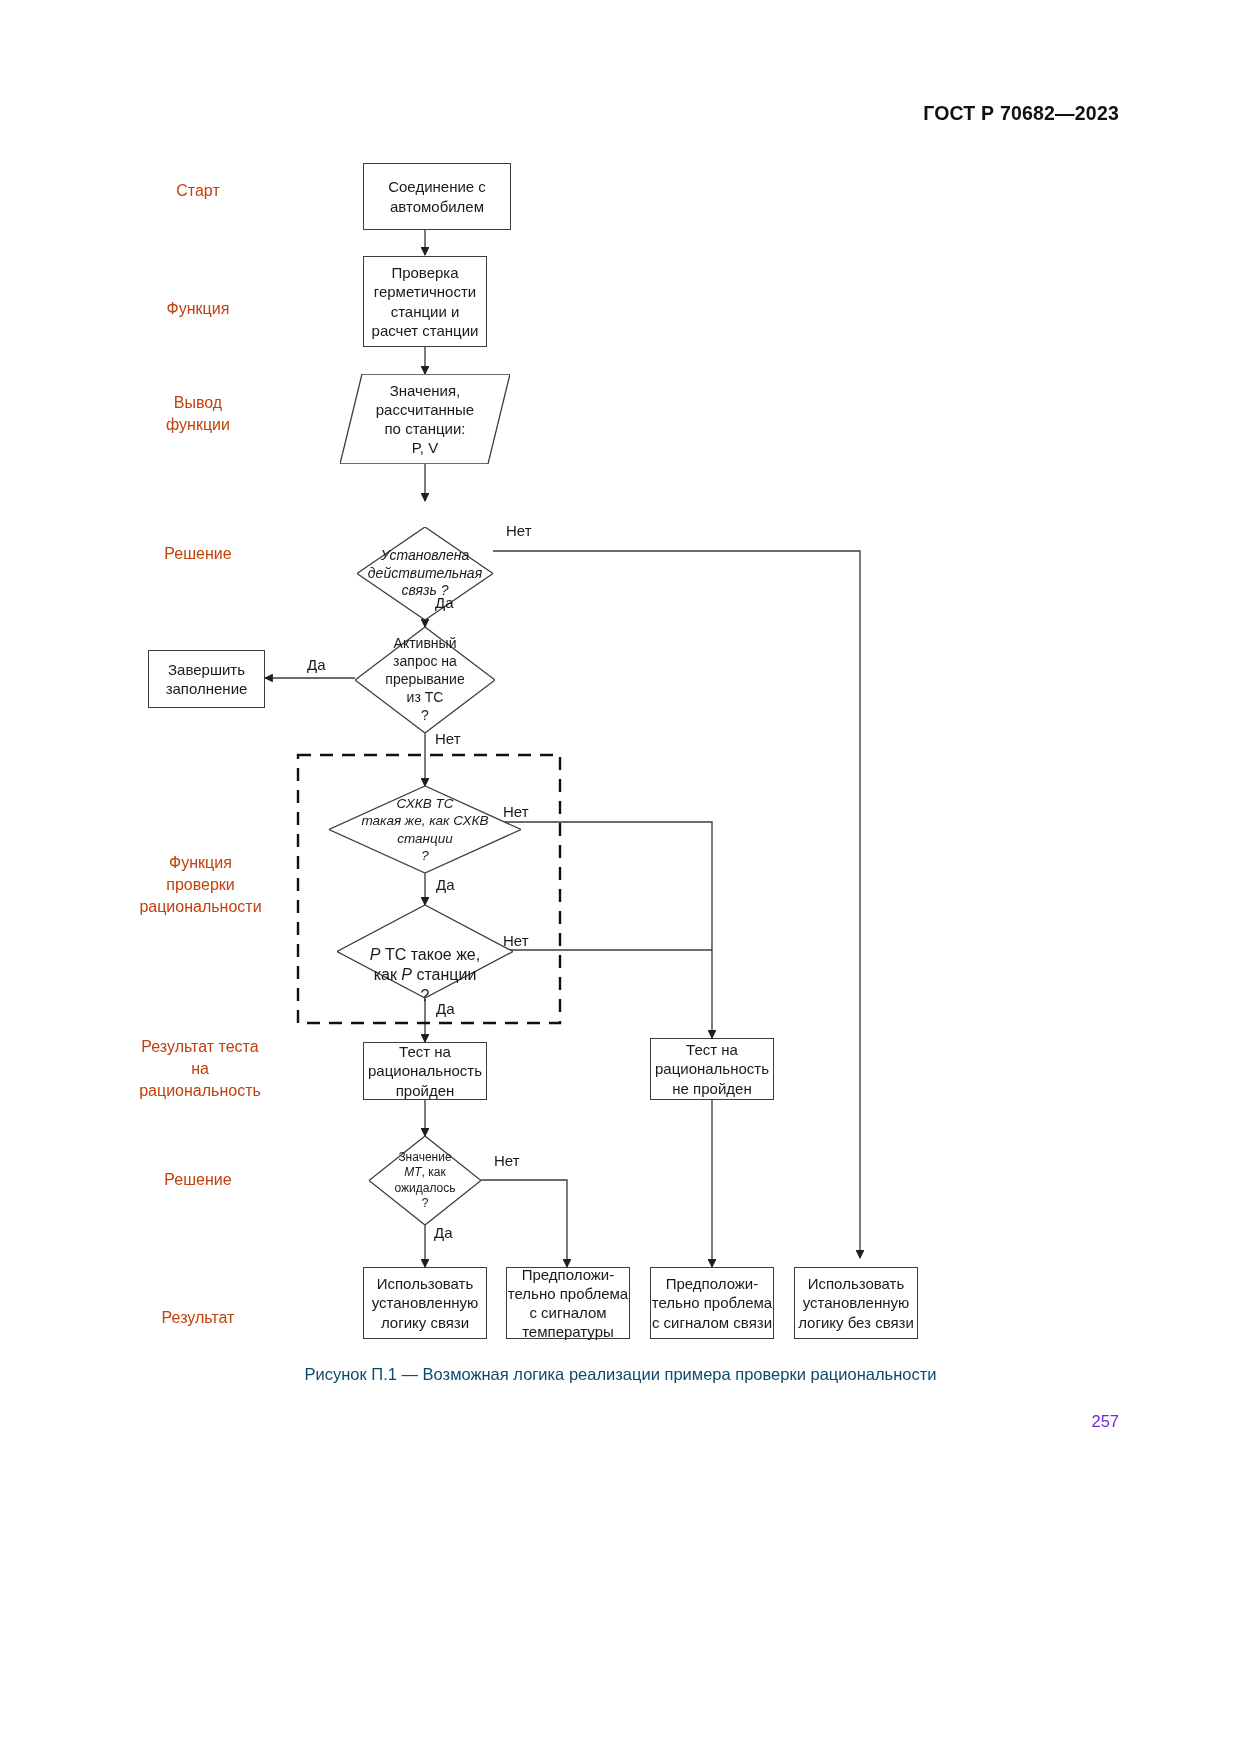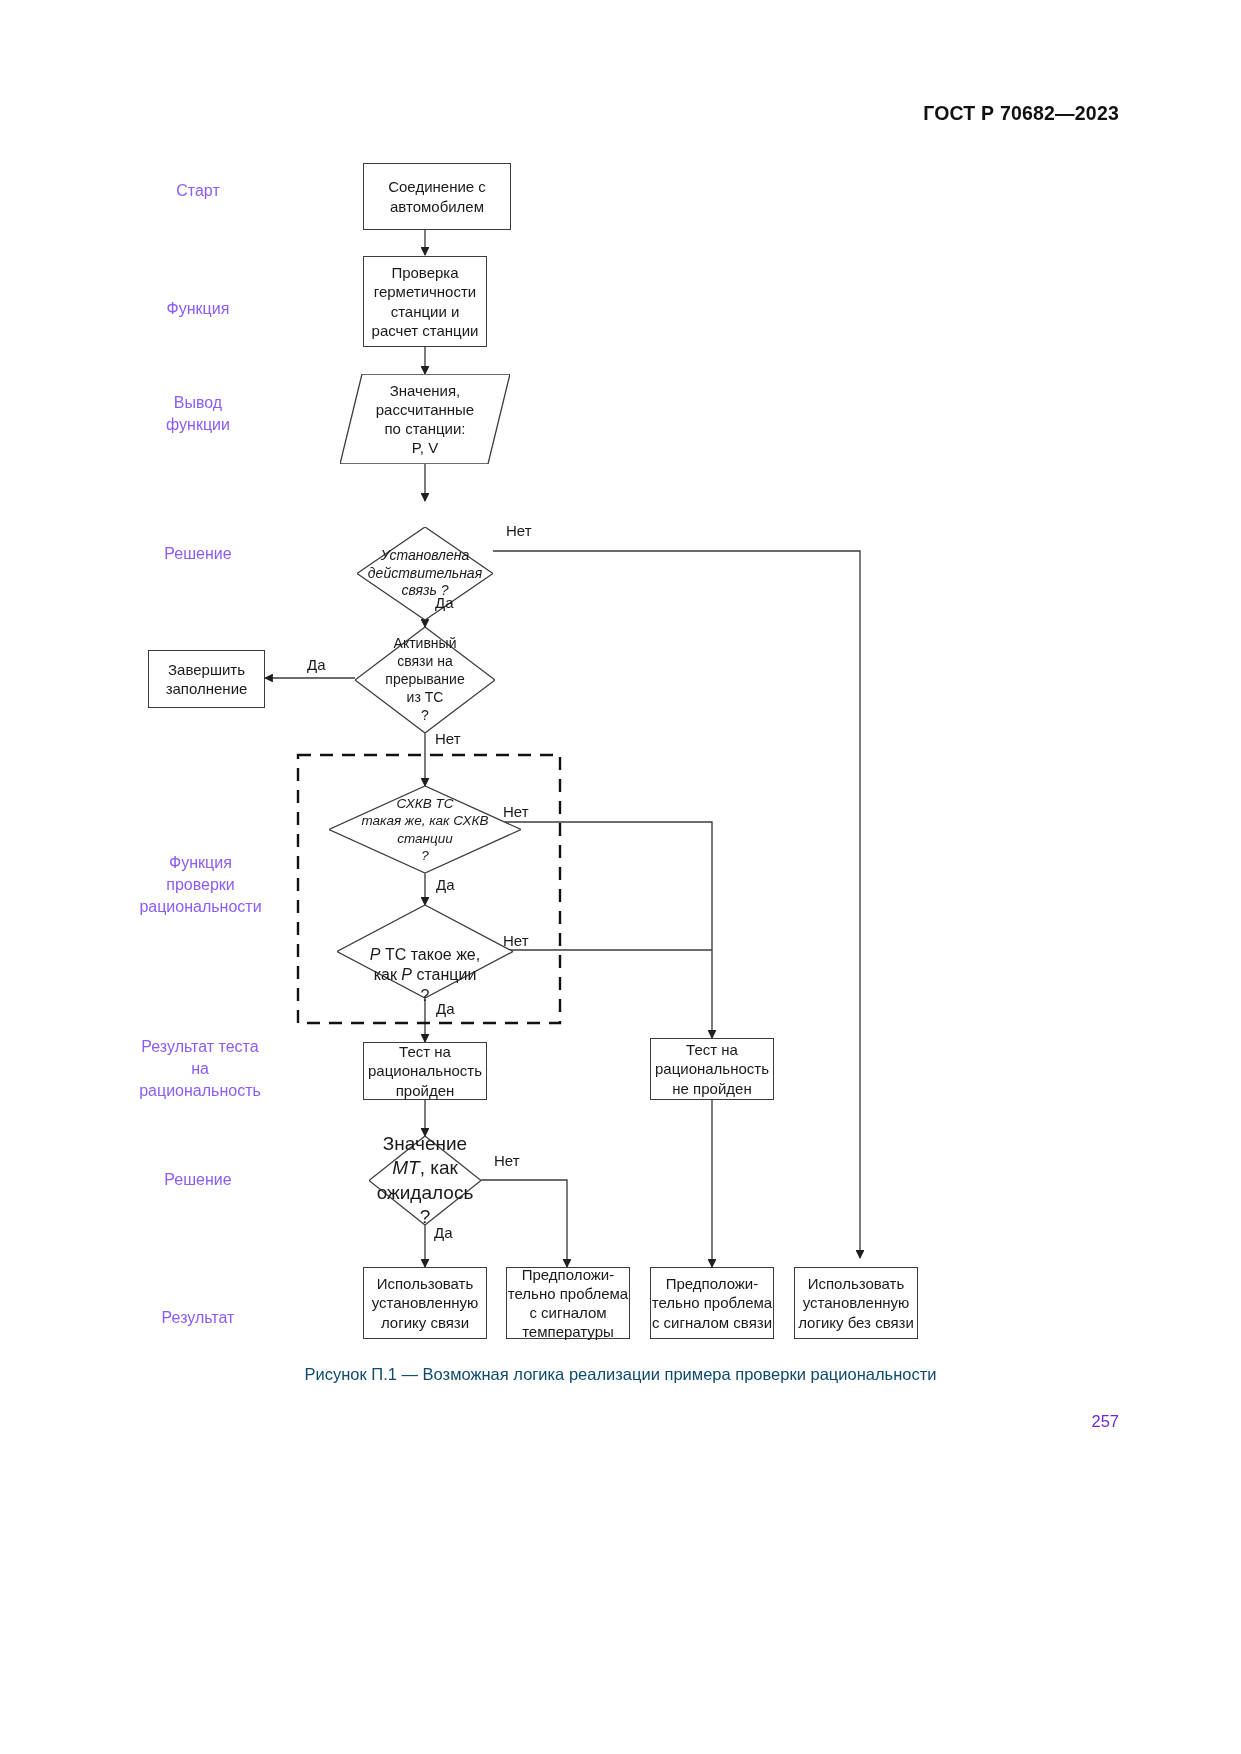--- a/index.html
+++ b/index.html
@@ -32,21 +32,21 @@
     letter-spacing: 0.2px;
     color: #111;
     white-space: nowrap;
   }
 
   
   .stage-label {
     position: absolute;
     font-size: 16px;
     line-height: 1.38;
-    color: #8b5cf6;
+    color: #c2410c;
     text-align: center;
     white-space: pre-line;
   }
 
   
   #wires {
     position: absolute;
     left: 0;
     top: 0;
     width: 1241px;
@@ -222,21 +222,21 @@
     <div class="dia-text" style="font-size:14px;">Установлена
 действительная
 связь ?</div>
   </div>
 
   <div class="node decision" style="left:355px; top:627px; width:140px; height:106px;">
     <svg class="dia-shape" viewBox="0 0 140 106" preserveAspectRatio="none">
       <polygon points="70,0 140,53 70,106 0,53" fill="#ffffff" stroke="#3c3c3c" stroke-width="1.3" vector-effect="non-scaling-stroke"></polygon>
     </svg>
     <div class="dia-text" style="font-size:14px;">Активный
-связи на
+запрос на
 прерывание
 из ТС
 ?</div>
   </div>
 
   <div class="node process" style="left:148px; top:650px; width:117px; height:58px;">Завершить
 заполнение</div>
 
   <div class="node decision" style="left:329px; top:786px; width:192px; height:87px;">
     <svg class="dia-shape" viewBox="0 0 192 87" preserveAspectRatio="none">
@@ -262,21 +262,21 @@
 пройден</div>
 
   <div class="node process" style="left:650px; top:1038px; width:124px; height:62px;">Тест на
 рациональность
 не пройден</div>
 
   <div class="node decision" style="left:369px; top:1136px; width:112px; height:89px;">
     <svg class="dia-shape" viewBox="0 0 112 89" preserveAspectRatio="none">
       <polygon points="56,0 112,44.5 56,89 0,44.5" fill="#ffffff" stroke="#3c3c3c" stroke-width="1.3" vector-effect="non-scaling-stroke"></polygon>
     </svg>
-    <div class="dia-text" style="font-size:19px;"><span>Значение
+    <div class="dia-text" style="font-size:12px;"><span>Значение
 </span><span class="ital">MT</span><span>, как
 ожидалось
 ?</span></div>
   </div>
 
   <div class="node process" style="left:363px; top:1267px; width:124px; height:72px;">Использовать
 установленную
 логику связи</div>
 
   <div class="node process" style="left:506px; top:1267px; width:124px; height:72px;">Предположи-

